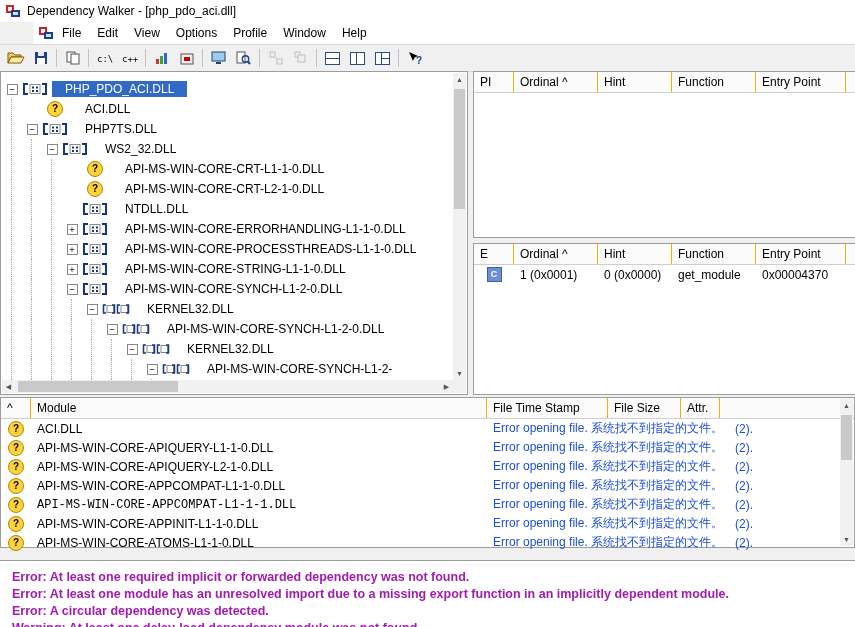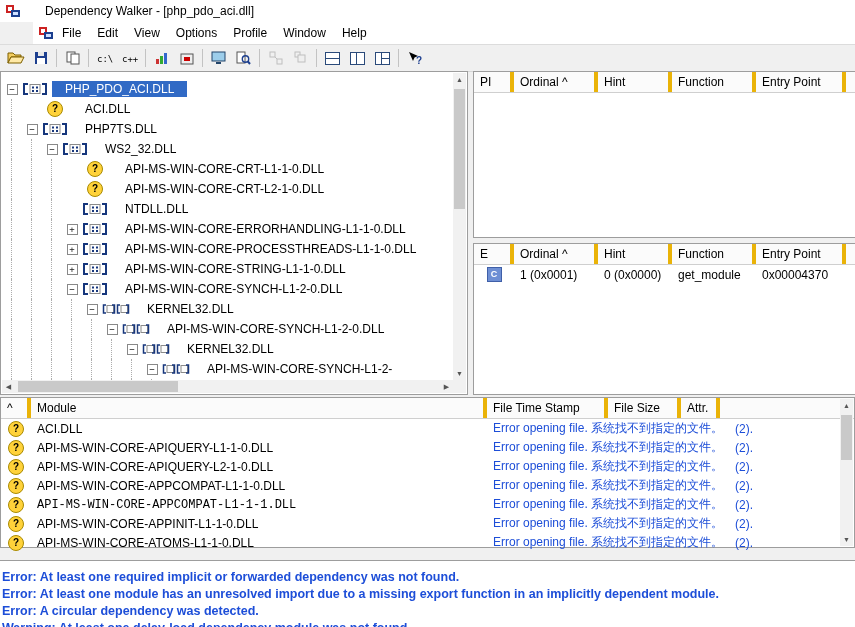--- a/index.html
+++ b/index.html
@@ -1,20 +1,20 @@
 <!DOCTYPE html>
 <html><head>
 <meta charset="utf-8">
 <style>
   html,body{margin:0;padding:0;}
   body{font-family:"Liberation Sans", sans-serif; font-size:12px; background:#fff; color:#000;}
   #app{position:relative;width:855px;height:627px;background:#f0f0f0;overflow:hidden;}
 
   
-  .titlebar{position:absolute;top:0;left:0;right:0;height:22px;background:#ffffff;display:flex;align-items:center;padding-left:5px;gap:24px;}
+  .titlebar{position:absolute;top:0;left:0;right:0;height:22px;background:#ffffff;display:flex;align-items:center;padding-left:5px;gap:6px;}
   .titlebar .title{font-size:12px;color:#000;white-space:nowrap;}
   .app-ico{width:16px;height:16px;display:inline-flex;align-items:center;justify-content:center;}
 
   
   .menubar{position:absolute;top:22px;left:0;right:0;height:22px;background:#ffffff;display:flex;align-items:center;padding-left:5px;margin-left:33px;}
   .menu-items{display:flex;align-items:center;}
   .menu-item{padding:3px 8px;font-size:12px;cursor:default;}
 
   
   .toolbar{position:absolute;top:44px;left:0;right:0;height:26px;background:#f0f0f0;border-top:1px solid #dcdcdc;border-bottom:1px solid #d6d6d6;display:flex;align-items:center;}
@@ -48,34 +48,34 @@
   .hscroll .sb-btn{top:0;}
   .sb-thumb{position:absolute;left:1px;width:11px;background:#c9c9c9;}
   .sb-thumb-h{position:absolute;top:1px;height:11px;background:#c9c9c9;}
   .sb-corner{position:absolute;right:1px;bottom:1px;width:13px;height:13px;background:#f1f1f1;}
 
   
   .imports-pane{left:473px;top:71px;width:382px;height:167px;border-right:none;}
   .exports-pane{left:473px;top:243px;width:382px;height:152px;border-right:none;}
   .modules-pane{left:0;top:397px;width:855px;height:151px;}
   .lv-header{display:flex;height:20px;background:#fbfbfb;border-bottom:1px solid #cfcfcf;overflow:hidden;}
-  .hcell{box-sizing:border-box;padding:3px 6px;border-right:4px solid #eab308;font-size:12px;white-space:nowrap;overflow:hidden;flex-shrink:0;}
+  .hcell{box-sizing:border-box;padding:3px 6px;border-right:1px solid #eab308;font-size:12px;white-space:nowrap;overflow:hidden;flex-shrink:0;}
   .hcell.hfill{flex:1 1 auto;border-right:none;}
   .lv-body{overflow:hidden;}
   .lv-row{display:flex;align-items:center;height:19px;font-size:12px;}
   .cell{box-sizing:border-box;padding:0 6px;white-space:nowrap;overflow:hidden;flex-shrink:0;}
   .cell.center{display:flex;justify-content:center;padding:0;}
   .err{color:#1d4ed8;}
   .c-icon{display:inline-block;width:13px;height:13px;background:#6e8fd4;border:1px solid #3f5fa8;color:#fff;font-weight:bold;font-size:9px;line-height:12px;text-align:center;box-sizing:content-box;}
   .mod-vs{bottom:1px;}
 
   
   .log-pane{left:0;top:560px;width:855px;height:67px;border-left:none;border-right:none;border-bottom:none;}
   .log-lines{padding-top:8px;}
-  .log-line{padding:0 2px;height:17px;line-height:17px;font-weight:bold;font-size:12.5px;white-space:nowrap;overflow:hidden;color:#1d4ed8;}
+  .log-line{padding:0 12px;height:17px;line-height:17px;font-weight:bold;font-size:12.5px;white-space:nowrap;overflow:hidden;color:#a21caf;}
 </style>
 </head>
 <body>
 
 <div id="app">
 
   <div class="titlebar">
     <span class="app-ico">
         <svg width="16" height="16" viewBox="0 0 16 16">
           <rect x="1" y="2" width="8" height="8" fill="#cc2222"></rect>

